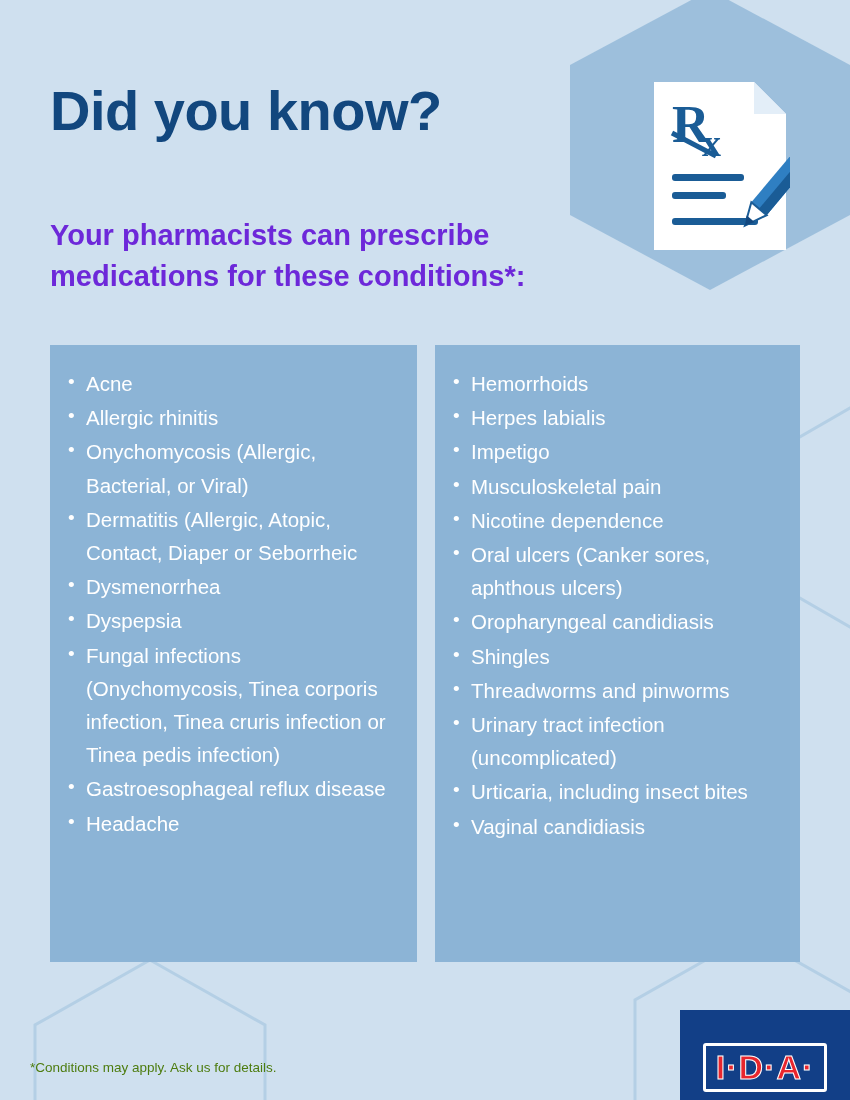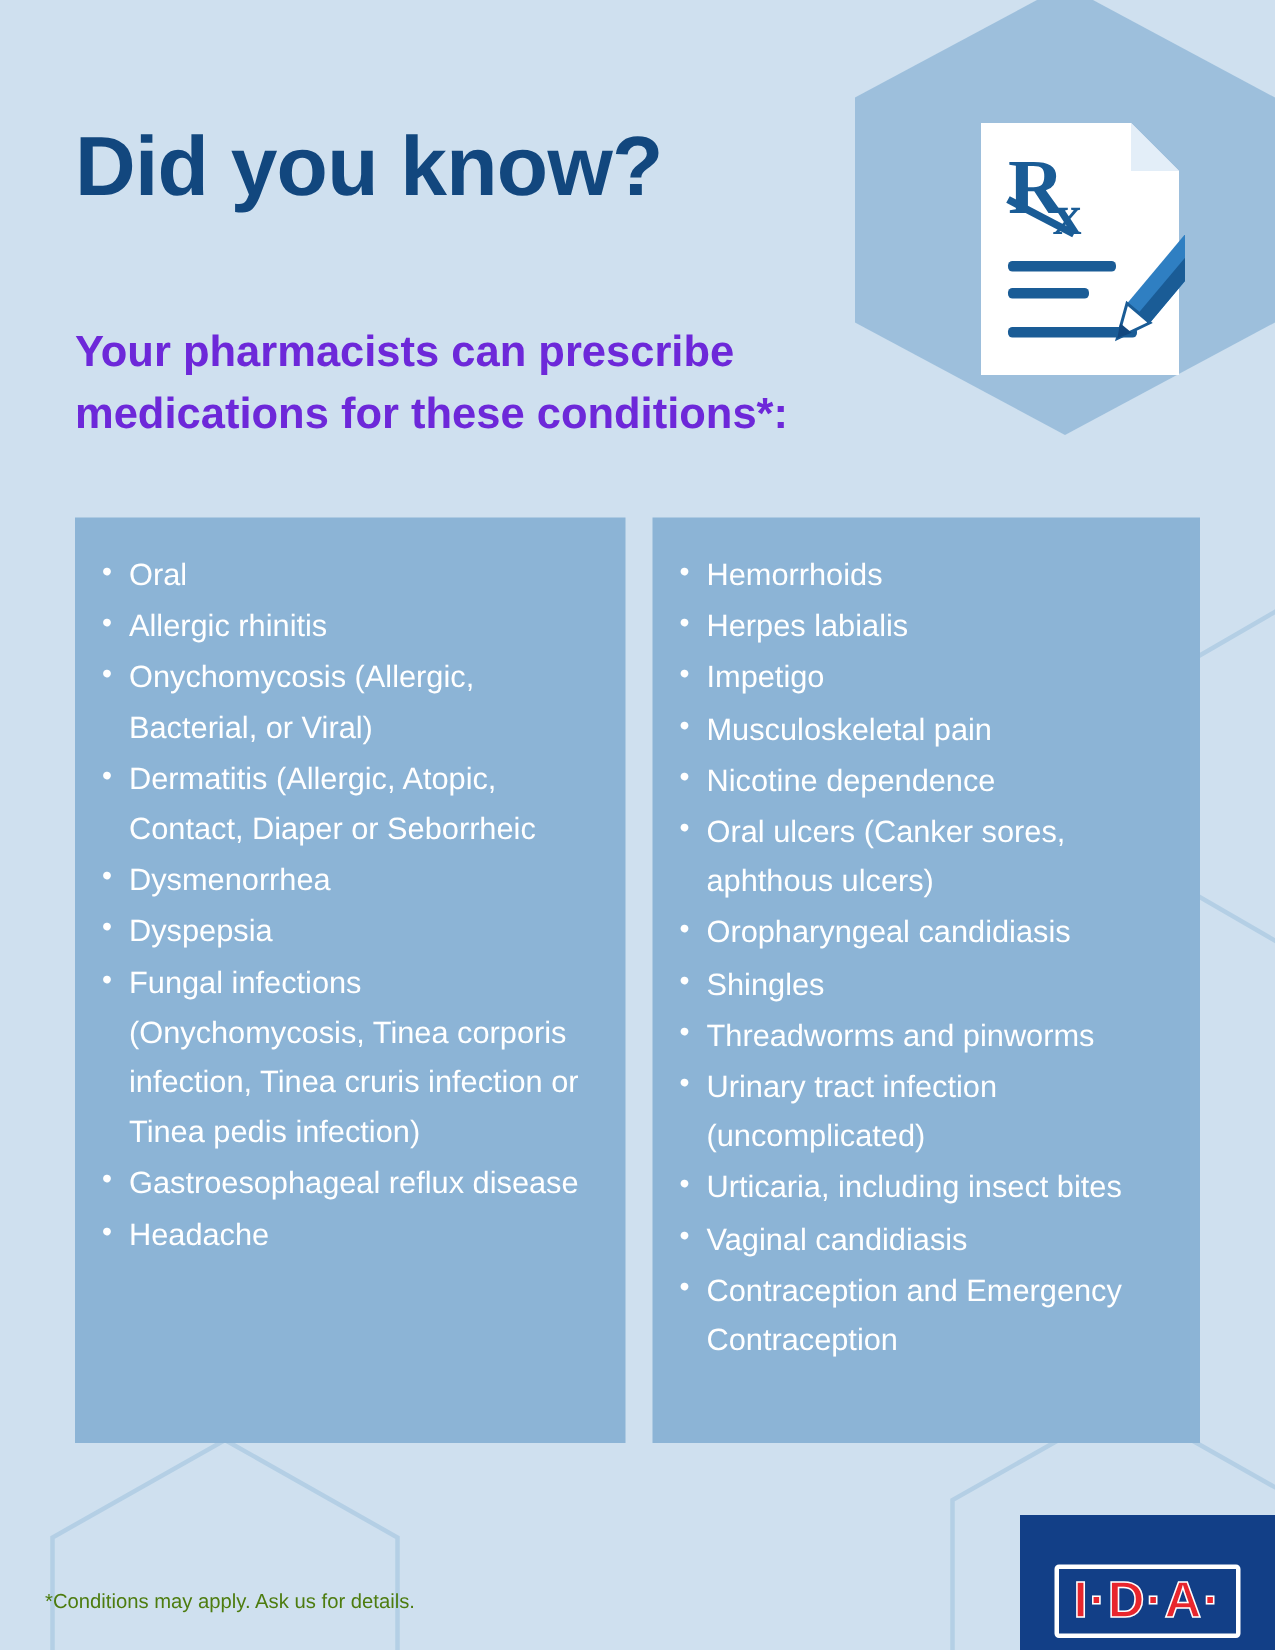--- a/index.html
+++ b/index.html
@@ -175,21 +175,21 @@
       <polygon points="108,134 128,134 118,156" fill="#ffffff" stroke="#1a5c96" stroke-width="2"></polygon>
       <polygon points="113,147 123,147 118,156" fill="#12477e"></polygon>
       <rect x="108" y="38" width="20" height="12" fill="#12477e"></rect>
     </g>
   </svg>
 </div>
 
 <div class="columns">
   <div class="col col-left">
     <ul class="cond-list">
-      <li>Oral</li>
+      <li>Acne</li>
       <li>Allergic rhinitis</li>
       <li>Onychomycosis (Allergic, Bacterial, or Viral)</li>
       <li>Dermatitis (Allergic, Atopic, Contact, Diaper or Seborrheic</li>
       <li>Dysmenorrhea</li>
       <li>Dyspepsia</li>
       <li>Fungal infections (Onychomycosis, Tinea corporis infection, Tinea cruris infection or Tinea pedis infection)</li>
       <li>Gastroesophageal reflux disease</li>
       <li>Headache</li>
     </ul>
   </div>
@@ -200,21 +200,20 @@
       <li>Impetigo</li>
       <li>Musculoskeletal pain</li>
       <li>Nicotine dependence</li>
       <li>Oral ulcers (Canker sores, aphthous ulcers)</li>
       <li>Oropharyngeal candidiasis</li>
       <li>Shingles</li>
       <li>Threadworms and pinworms</li>
       <li>Urinary tract infection (uncomplicated)</li>
       <li>Urticaria, including insect bites</li>
       <li>Vaginal candidiasis</li>
-      <li>Contraception and Emergency Contraception</li>
     </ul>
   </div>
 </div>
 
 <div class="footnote">*Conditions may apply. Ask us for details.</div>
 
 <div class="logo-box">
   <div class="logo-inner">
     <div class="logo-text">I·D·A·</div>
   </div>

